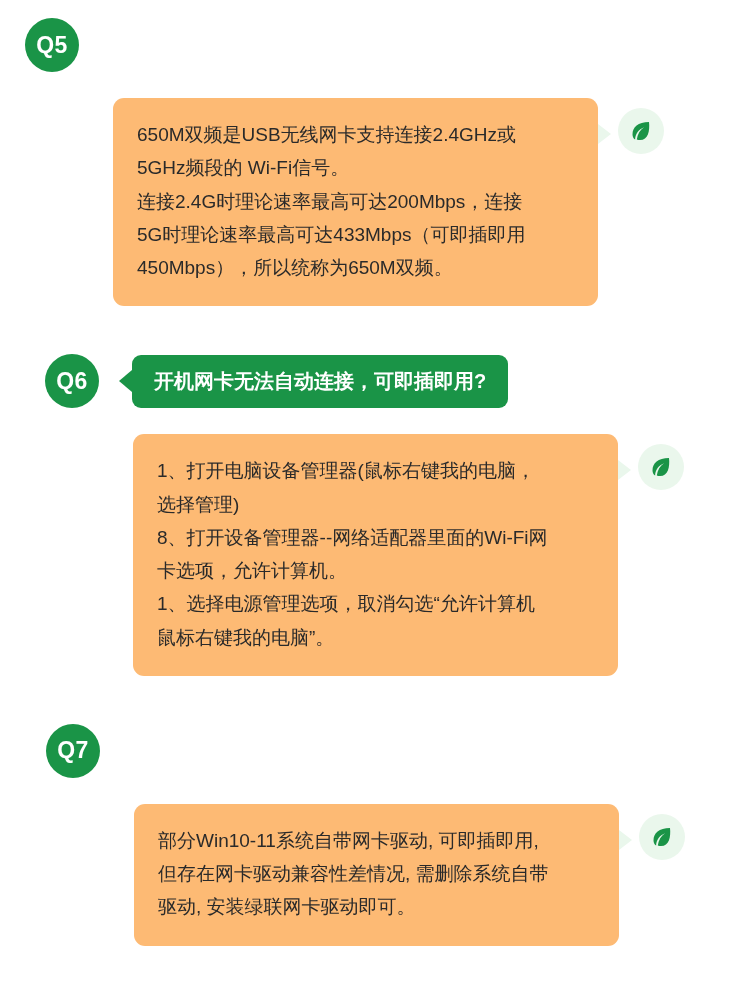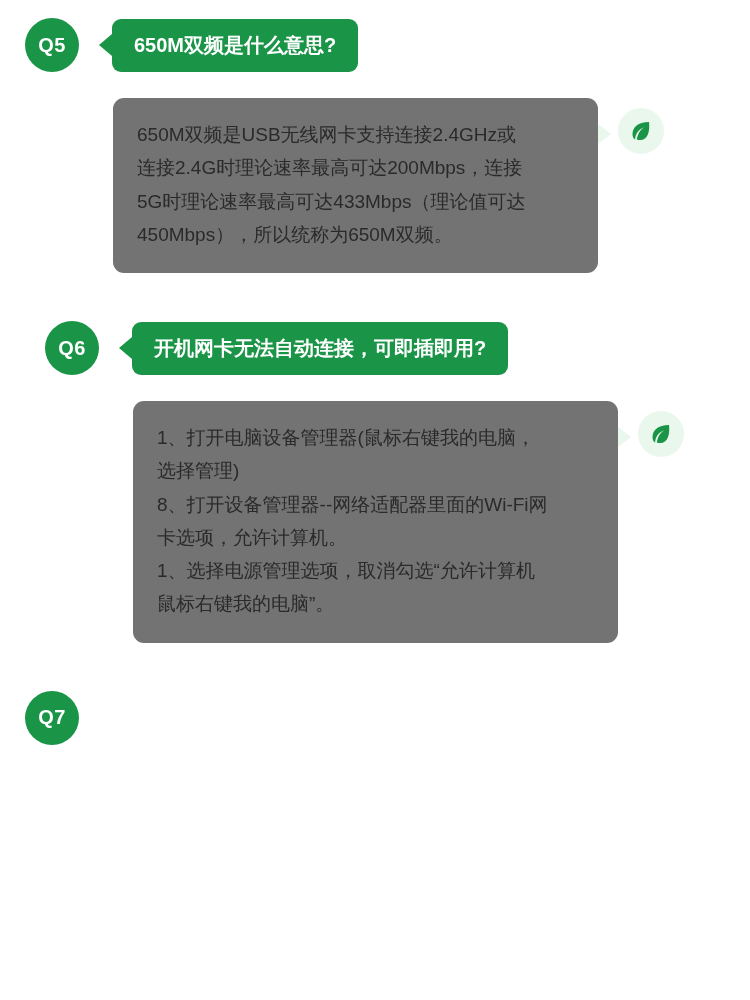--- a/index.html
+++ b/index.html
@@ -34,21 +34,21 @@
     display: flex;
     align-items: center;
     padding-left: 25px;
   }
   .q-badge {
     width: 54px;
     height: 54px;
     border-radius: 50%;
     background: #1a9447;
     color: #ffffff;
-    font-size: 20px;
+    font-size: 23px;
     font-weight: bold;
     display: flex;
     align-items: center;
     justify-content: center;
     flex: 0 0 auto;
     letter-spacing: 0.5px;
   }
   .q-bubble-wrap {
     position: relative;
     margin-left: 20px;
@@ -82,21 +82,21 @@
     margin-top: 26px;
     padding-left: 113px;
   }
   .a-bubble-wrap {
     position: relative;
     display: flex;
     align-items: flex-start;
     max-width: 498px;
   }
   .a-bubble {
-    background: #737373;
+    background: #fdba74;
     color: #2a2a2a;
     font-size: 19px;
     line-height: 1.75;
     border-radius: 11px;
     padding: 20px 24px 22px 24px;
     box-sizing: border-box;
     width: 498px;
   }
   .a-bubble p {
     margin: 0;
@@ -125,41 +125,38 @@
     left: 50%;
     top: 50%;
     width: 24px;
     height: 24px;
     transform: translate(-50%, -50%);
   }
 
   
   .blk1 { padding-top: 18px; }
   .blk2 { padding-top: 48px; padding-left: 20px; }
-  .blk3 { padding-top: 48px; }
+  .blk3 { padding-top: 48px; padding-left: 21px; }
 </style>
 </head>
 <body>
 
 <div class="page">
 
   <div class="faq-block blk1">
     <div class="q-row">
       <div class="q-badge">Q5</div>
-      <div class="q-bubble-wrap">
-        <span class="q-tail"></span>
-        <div class="q-bubble">650M双频是什么意思?</div>
-      </div>
     </div>
     <div class="a-row">
       <div class="a-bubble-wrap">
         <div class="a-bubble">
           <p>650M双频是USB无线网卡支持连接2.4GHz或</p>
+          <p>5GHz频段的 Wi-Fi信号。</p>
           <p>连接2.4G时理论速率最高可达200Mbps，连接</p>
-          <p>5G时理论速率最高可达433Mbps（理论值可达</p>
+          <p>5G时理论速率最高可达433Mbps（可即插即用</p>
           <p>450Mbps），所以统称为650M双频。</p>
         </div>
         <span class="a-tail"></span>
       </div>
       <div class="a-avatar">
         <svg class="leaf" viewBox="0 0 24 24">
           <path d="M20 3C9 3 3.5 8 3.5 15.5c0 2.2 1 4 2.6 5.1.2-5.6 3.6-10.2 9-12.3-4 2.6-6.6 6.9-7.3 12.2 1 .4 2.1.6 3.3.6C19 21.1 21 12 20 3z" fill="#1a9447"></path>
         </svg>
       </div>
     </div>
@@ -190,15 +187,30 @@
           <path d="M20 3C9 3 3.5 8 3.5 15.5c0 2.2 1 4 2.6 5.1.2-5.6 3.6-10.2 9-12.3-4 2.6-6.6 6.9-7.3 12.2 1 .4 2.1.6 3.3.6C19 21.1 21 12 20 3z" fill="#1a9447"></path>
         </svg>
       </div>
     </div>
   </div>
 
   <div class="faq-block blk3">
     <div class="q-row">
       <div class="q-badge">Q7</div>
     </div>
+    <div class="a-row">
+      <div class="a-bubble-wrap">
+        <div class="a-bubble">
+          <p>部分Win10-11系统自带网卡驱动, 可即插即用,</p>
+          <p>但存在网卡驱动兼容性差情况, 需删除系统自带</p>
+          <p>驱动, 安装绿联网卡驱动即可。</p>
+        </div>
+        <span class="a-tail"></span>
+      </div>
+      <div class="a-avatar">
+        <svg class="leaf" viewBox="0 0 24 24">
+          <path d="M20 3C9 3 3.5 8 3.5 15.5c0 2.2 1 4 2.6 5.1.2-5.6 3.6-10.2 9-12.3-4 2.6-6.6 6.9-7.3 12.2 1 .4 2.1.6 3.3.6C19 21.1 21 12 20 3z" fill="#1a9447"></path>
+        </svg>
+      </div>
+    </div>
   </div>
 
 </div>
 
 </body></html>

